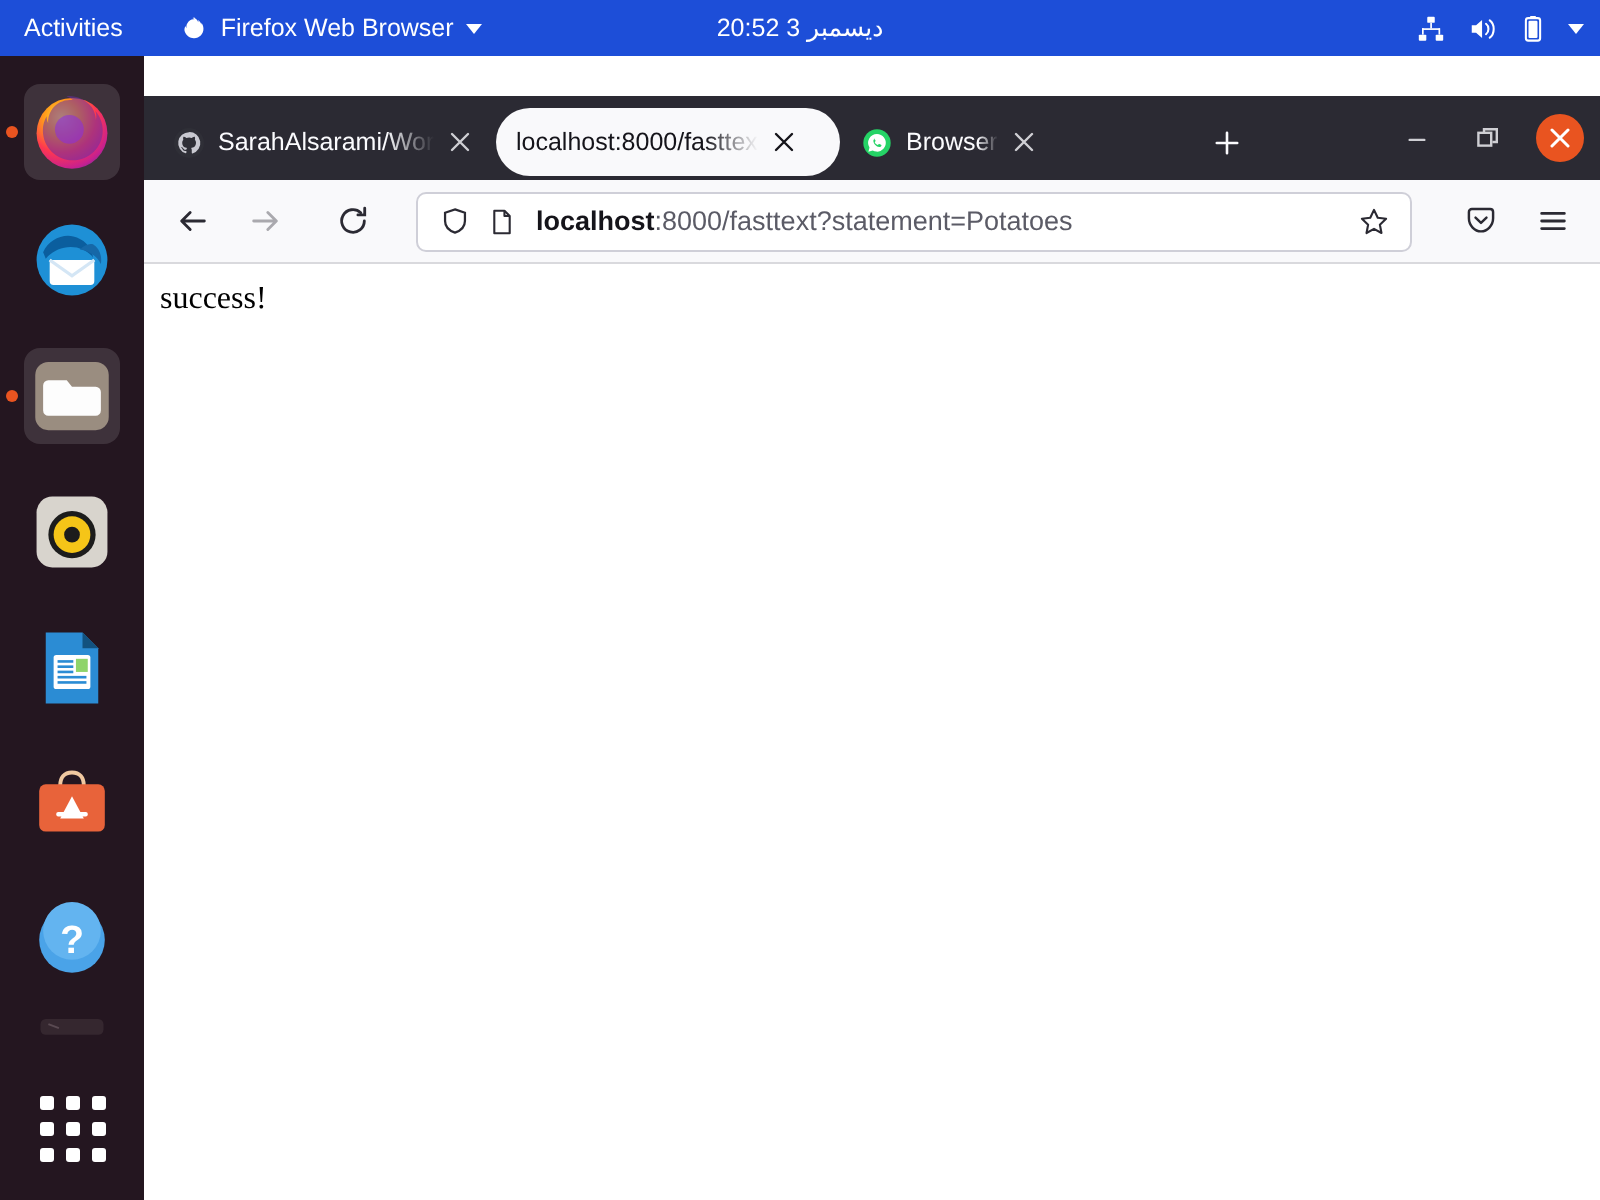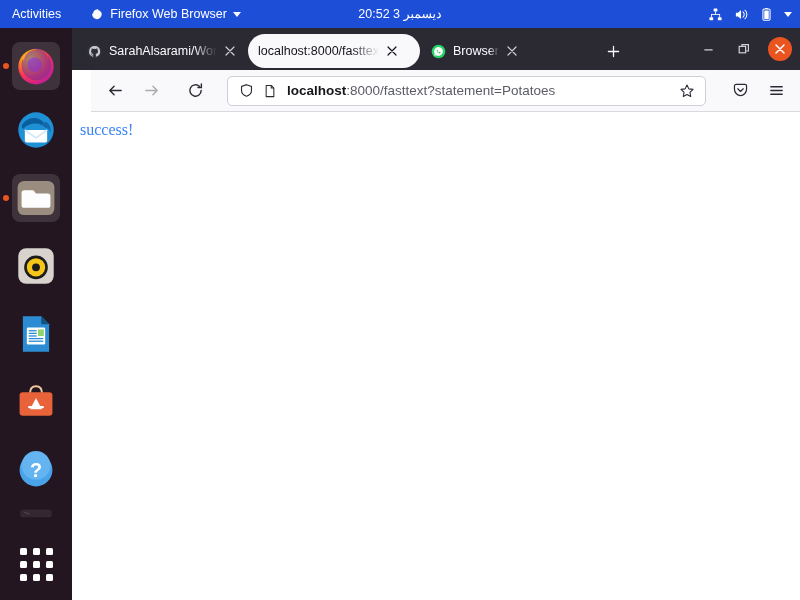--- a/index.html
+++ b/index.html
@@ -88,20 +88,21 @@
     width: 728px; height: 572px;
     background: #ffffff;
     z-index: 20;
   }
 
   
   #tab-strip {
     height: 42px; background: #2b2a33;
     display: flex; align-items: flex-end;
     position: relative;
+    margin-top: 20px;
   }
   #tabs { display: flex; align-items: flex-end; height: 42px; padding-left: 4px; }
   .tab {
     height: 34px; margin-bottom: 2px;
     display: flex; align-items: center;
     padding: 0 6px 0 10px;
     border-radius: 6px;
     color: #fbfbfe;
     font-size: 12.5px;
     cursor: pointer;
@@ -140,21 +141,20 @@
   }
   #close-window-button { background: #e95420; color: #ffffff; }
 
   
   #nav-toolbar {
     height: 42px; background: #f9f9fb;
     border-bottom: 1px solid #d9d9dd;
     display: flex; align-items: center;
     padding: 0 8px;
     gap: 4px;
-    margin-left: 19px;
   }
   .nav-btn {
     width: 32px; height: 32px; border-radius: 5px;
     display: flex; align-items: center; justify-content: center;
     cursor: pointer; flex: 0 0 32px;
   }
   .nav-btn.disabled { opacity: 0.38; cursor: default; }
   #url-bar {
     flex: 1 1 auto; height: 30px;
     margin: 0 6px 0 12px;
@@ -181,21 +181,21 @@
   }
 
   
   #page-content {
     background: #ffffff;
     height: 488px;
     padding: 8px 8px 0 8px;
   }
   #page-text {
     font-size: 16px;
-    color: #3b82f6;
+    color: #000000;
     font-family: "Liberation Serif", serif;
     line-height: 1.2;
   }
 </style>
 </head>
 <body>
 
 <div id="top-bar">
   <div id="activities-button">Activities</div>
 

